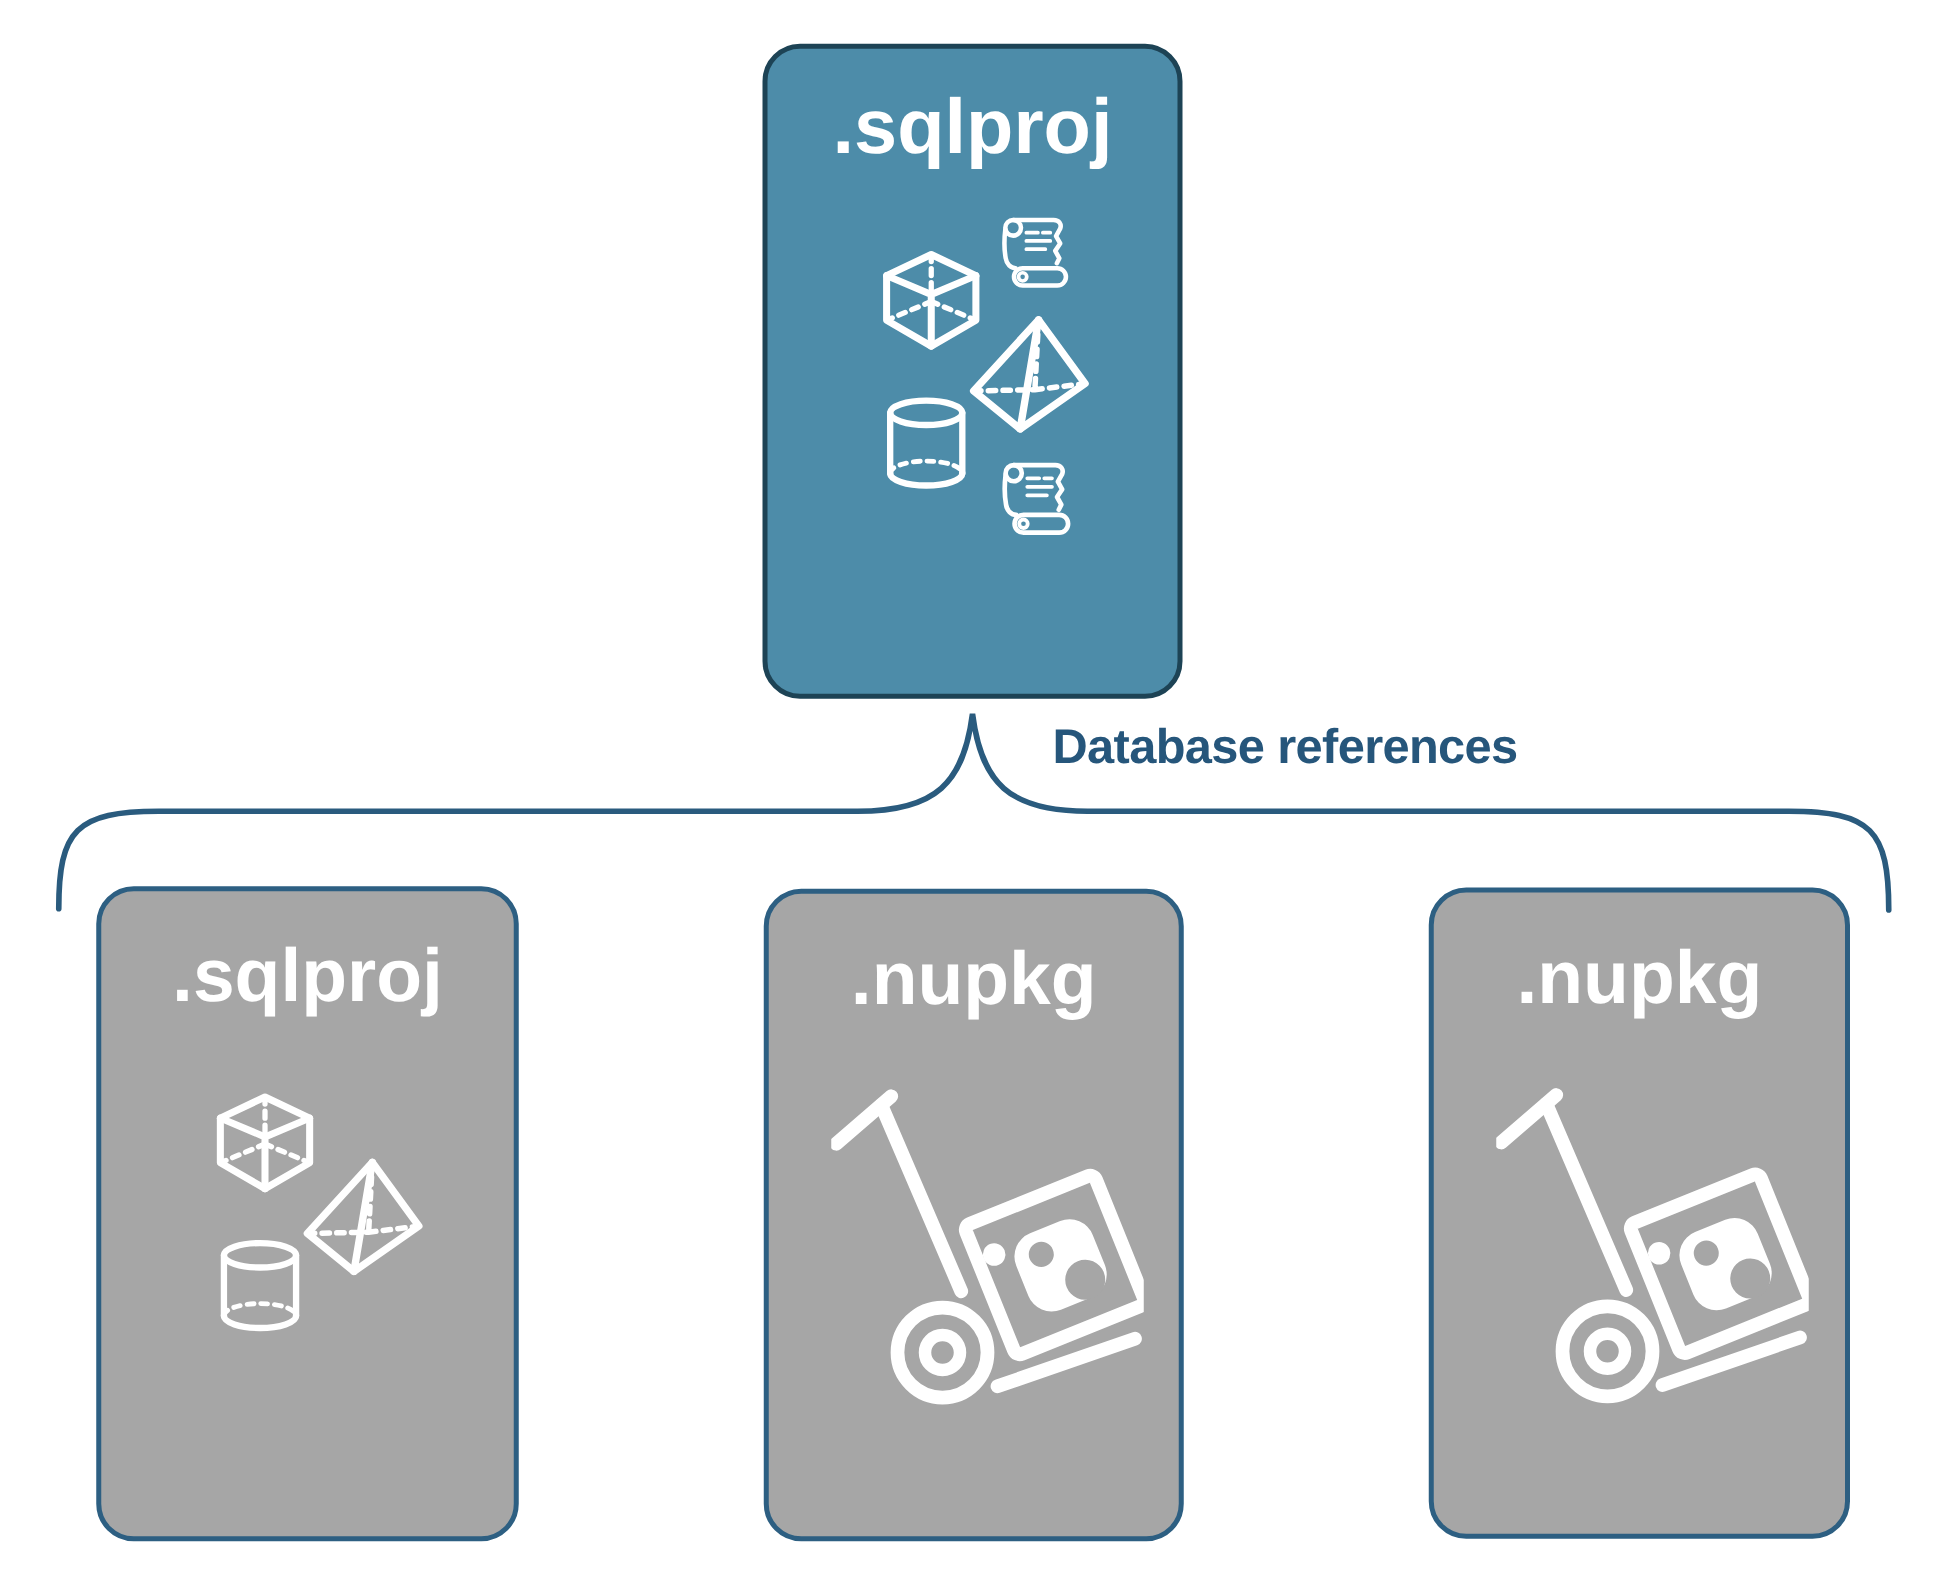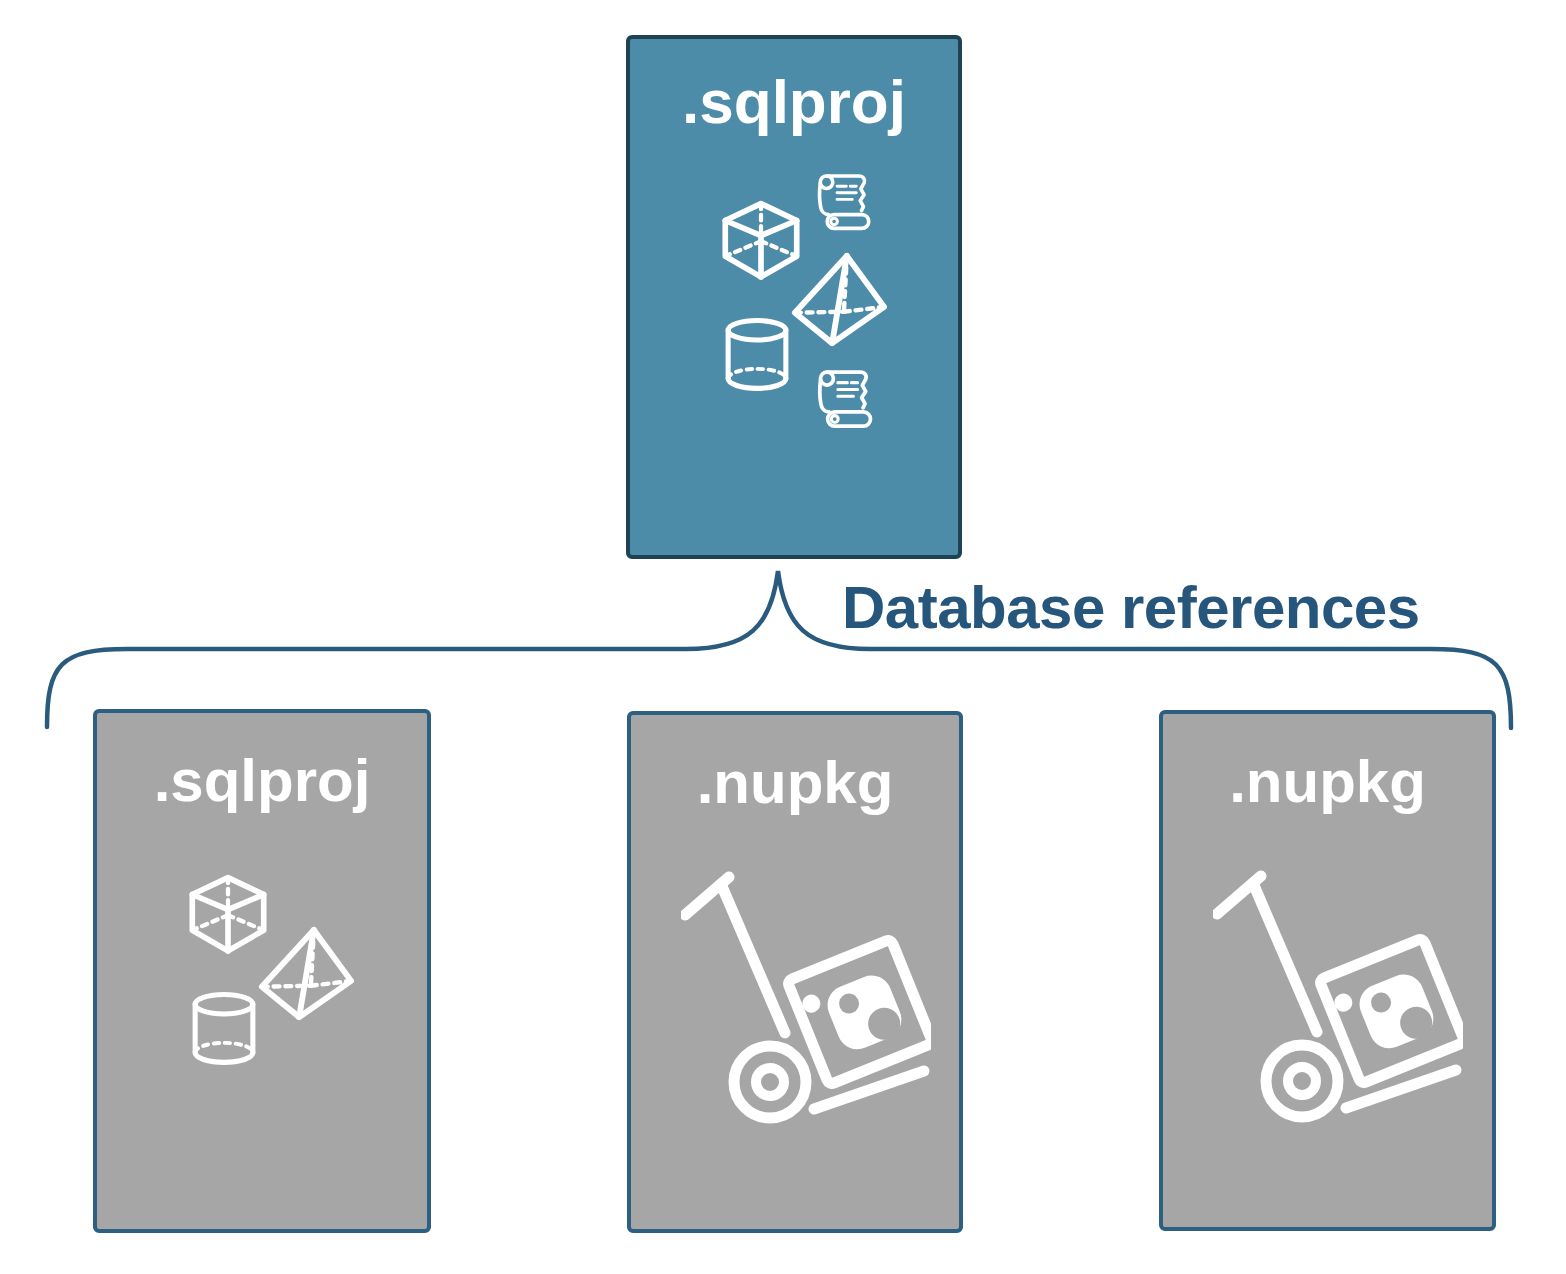--- a/index.html
+++ b/index.html
@@ -1,38 +1,38 @@
 <!DOCTYPE html>
 <html><head>
 <meta charset="utf-8">
 <style>
   html,body{margin:0;padding:0;background:#ffffff;}
   .canvas{
     position:relative;width:1566px;height:1274px;background:#ffffff;
     font-family:"Liberation Sans", sans-serif;overflow:hidden;
   }
-  .node{position:absolute;border-radius:6px;box-sizing:border-box;border:4px solid #2d5f82;margin-left:16px;}
+  .node{position:absolute;border-radius:30px;box-sizing:border-box;border:4px solid #2d5f82;}
   .node--root{background:#4d8ca9;border-color:#1d4355;left:610px;top:35px;width:336px;height:524px;}
   .node--child{background:#a6a6a6;}
   .node--child1{left:77px;top:709px;width:338px;height:524px;}
   .node--child2{left:611px;top:711px;width:336px;height:522px;}
   .node--child3{left:1143px;top:710px;width:337px;height:521px;}
   .node__title{
     text-align:center;font-weight:700;color:#ffffff;line-height:1;
     font-size:62px;letter-spacing:0px;
   }
   .node--root .node__title{padding-top:32px;}
   .node--child .node__title{padding-top:38px;font-size:60px;}
   .node__icons{position:absolute;}
   .icons--shapes{left:82px;top:130px;}
   .icons--truck{left:50px;top:150px;}
   .brace-layer{position:absolute;left:0;top:0;width:1566px;height:1274px;pointer-events:none;}
   .connector-label{
     position:absolute;left:842px;top:578px;
-    font-weight:700;font-size:60px;line-height:1;color:#26567b;letter-spacing:-0.5px;
+    font-weight:700;font-size:39px;line-height:1;color:#26567b;letter-spacing:-0.5px;
     white-space:nowrap;
   }
 </style>
 </head>
 <body>
 
 <div class="canvas">
 
   <svg width="0" height="0" style="position:absolute" aria-hidden="true">
     <defs>

